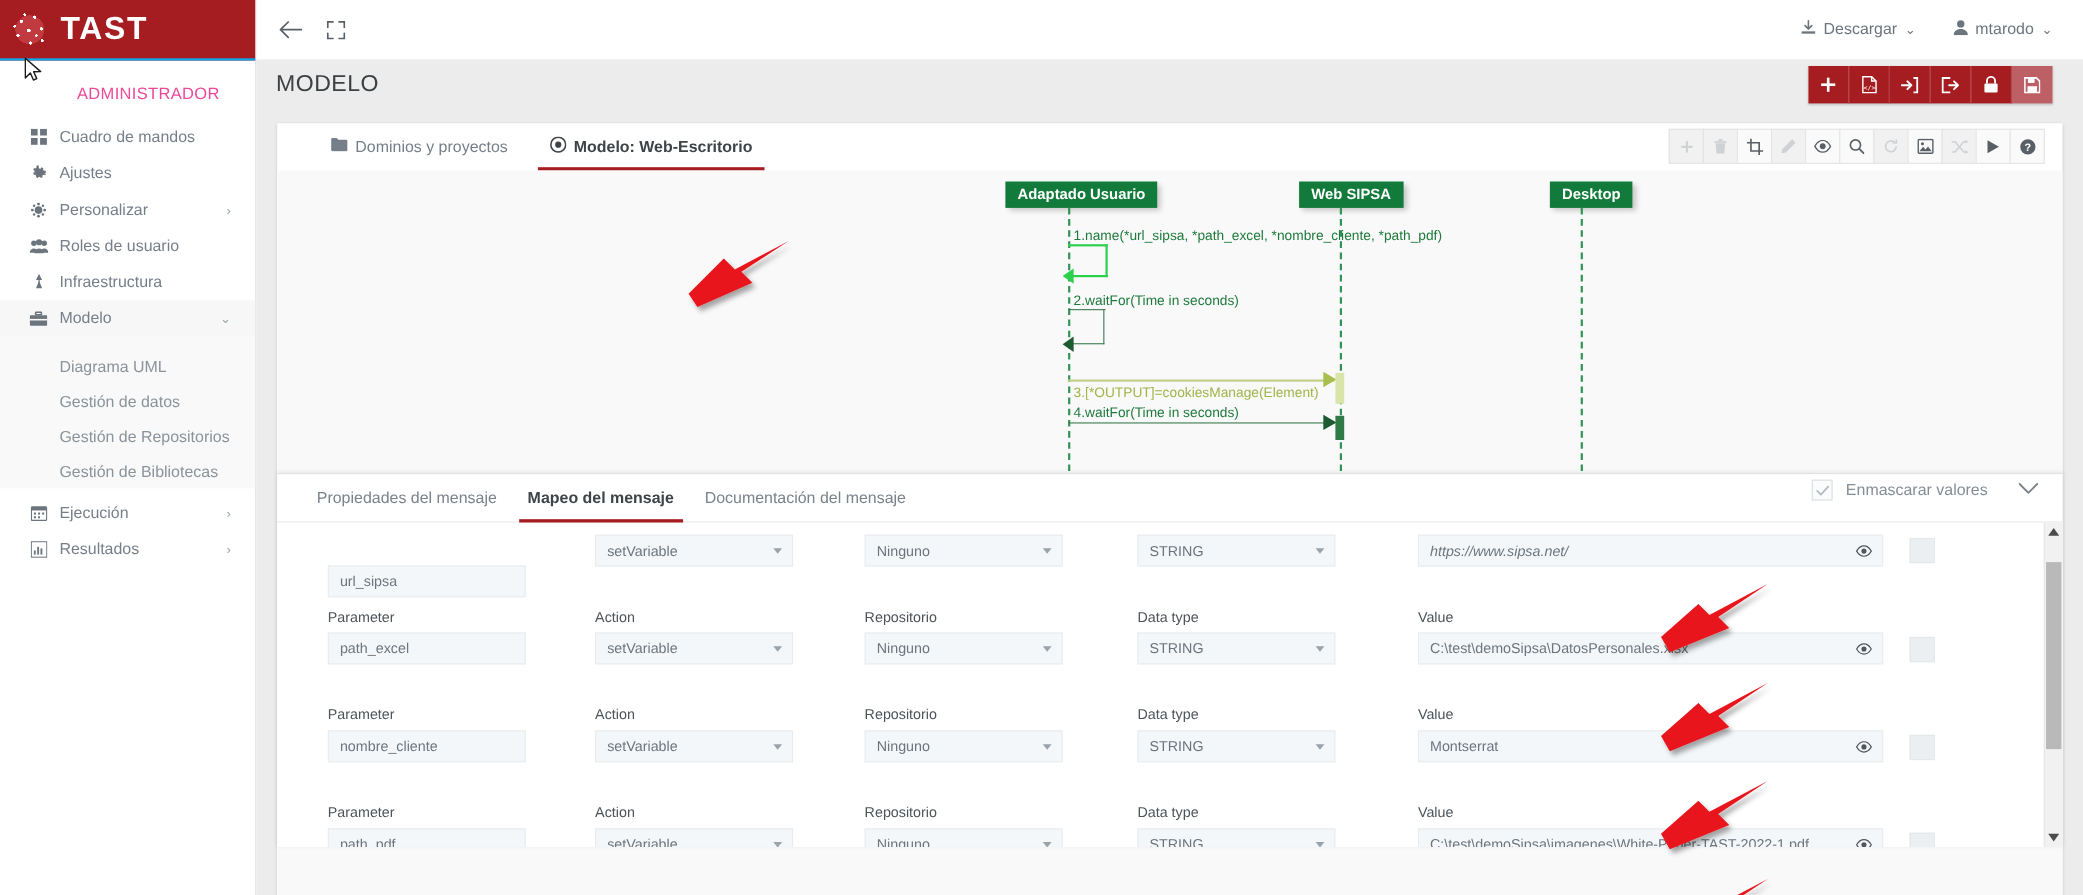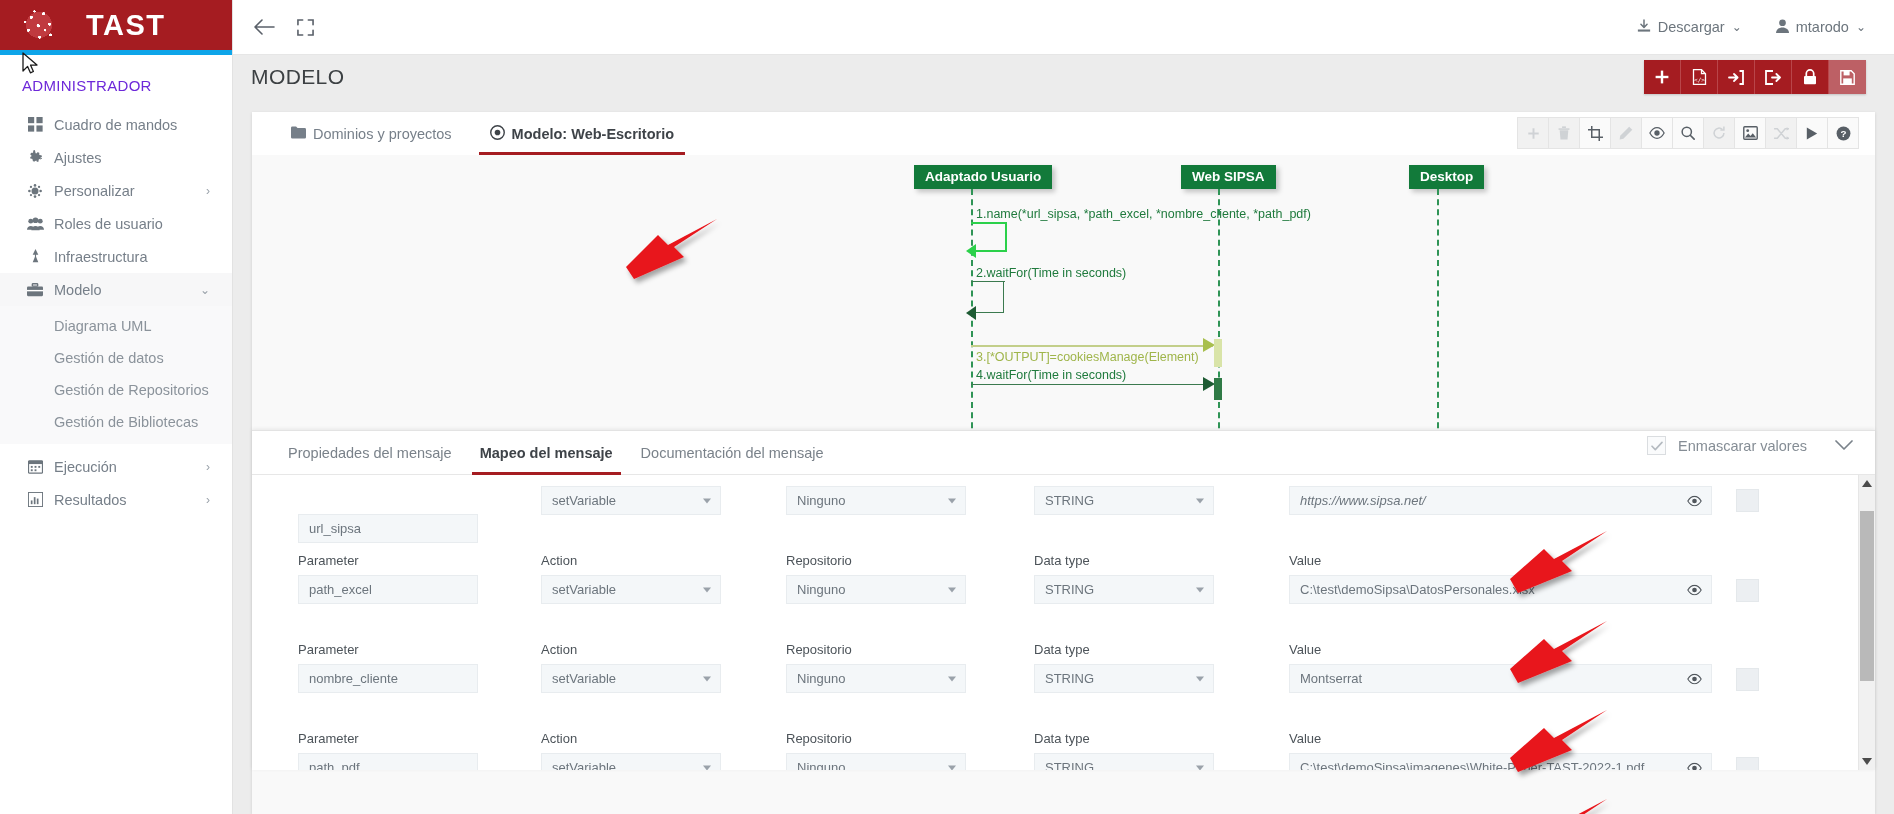--- a/index.html
+++ b/index.html
@@ -16,23 +16,23 @@
   
   #sidebar {
     position: absolute; left: 0; top: 0;
     width: 233px; height: 814px;
     background: #ffffff;
     border-right: 1px solid #e2e2e2;
     z-index: 5;
   }
   #brand {
     height: 55px; background: #a51c21;
-    display: flex; align-items: center; gap: 28px;
-    padding-left: 20px;
-    border-bottom: 5px solid #0ea5e9;
+    display: flex; align-items: center; gap: 9px;
+    padding-left: 8px;
+    border-bottom: 2px solid #0ea5e9;
   }
   #brand .logo {
     width: 38px; height: 38px; border-radius: 50%;
     background:
       radial-gradient(circle at 30% 30%, #ffffff 1.4px, transparent 1.6px),
       radial-gradient(circle at 62% 20%, #ffffff 1.4px, transparent 1.6px),
       radial-gradient(circle at 78% 48%, #ffffff 1.4px, transparent 1.6px),
       radial-gradient(circle at 48% 52%, #ffffff 1.6px, transparent 1.8px),
       radial-gradient(circle at 22% 64%, #ffffff 1.4px, transparent 1.6px),
       radial-gradient(circle at 52% 82%, #ffffff 1.4px, transparent 1.6px),
@@ -40,40 +40,40 @@
       radial-gradient(circle at 38% 14%, #ffffff 1.1px, transparent 1.3px),
       radial-gradient(circle at 14% 42%, #ffffff 1.1px, transparent 1.3px),
       radial-gradient(circle at 66% 64%, #ffffff 1.1px, transparent 1.3px),
       radial-gradient(circle at 50% 50%, #c03a3f 0 48%, transparent 49%);
   }
   #brand .brand-text {
     color: #ffffff; font-size: 29px; font-weight: bold; letter-spacing: 1.5px;
   }
   #sidebar .section-title {
     padding: 22px 12px 14px 22px;
-    font-size: 15px; color: #6d28d9; letter-spacing: .3px;
+    font-size: 15px; color: #ec4899; letter-spacing: .3px; margin-left: 48px;
   }
   .nav-item {
     display: flex; align-items: center;
     height: 33px; padding-left: 24px;
     font-size: 14.5px; color: #767f89;
     cursor: pointer; position: relative;
   }
   .nav-item .nav-ico {
     width: 22px; display: inline-flex; justify-content: center;
     align-items: center; color: #6c757d; flex: 0 0 22px;
   }
   .nav-item .nav-label { margin-left: 8px; }
   .nav-item .nav-caret {
     position: absolute; right: 22px; color: #9aa2aa; font-size: 12px;
   }
   .nav-item.active { background: #f7f7f8; }
   .subgroup { background: #f9f9fa; padding: 4px 0 6px 0; }
   .sub-item {
-    height: 32px; display: flex; align-items: center;
+    height: 32px; display: flex; align-items: flex-end;
     padding-left: 54px; font-size: 14.5px; color: #8b939b; cursor: pointer;
   }
 
   
   #topbar {
     position: absolute; left: 233px; top: 0; right: 0; height: 55px;
     background: #ffffff; border-bottom: 1px solid #e6e6e6;
     display: flex; align-items: center;
   }
   #topbar .tb-left { display: flex; align-items: center; gap: 22px; padding-left: 20px; }
@@ -111,21 +111,21 @@
     position: absolute; left: 233px; top: 99px; right: 0; bottom: 0;
     background: #ececec; overflow: hidden;
   }
   #card {
     position: absolute; left: 19px; top: 13px; right: 19px; bottom: 0;
     background: #ffffff; box-shadow: 0 1px 3px rgba(0,0,0,.12);
   }
 
   
   #tabstrip {
-    position: relative; height: 43px; padding-left: 20px;
+    position: relative; height: 43px; padding-left: 30px;
     display: flex; align-items: flex-end; gap: 0;
   }
   .tab {
     display: flex; align-items: center; gap: 7px;
     height: 43px; padding: 0 19px; font-size: 14.5px;
     color: #767f89; cursor: pointer; position: relative;
   }
   .tab.active { color: #3e4348; font-weight: bold; }
   .tab.active::after {
     content: ""; position: absolute; left: 8px; right: 8px; bottom: 0;

